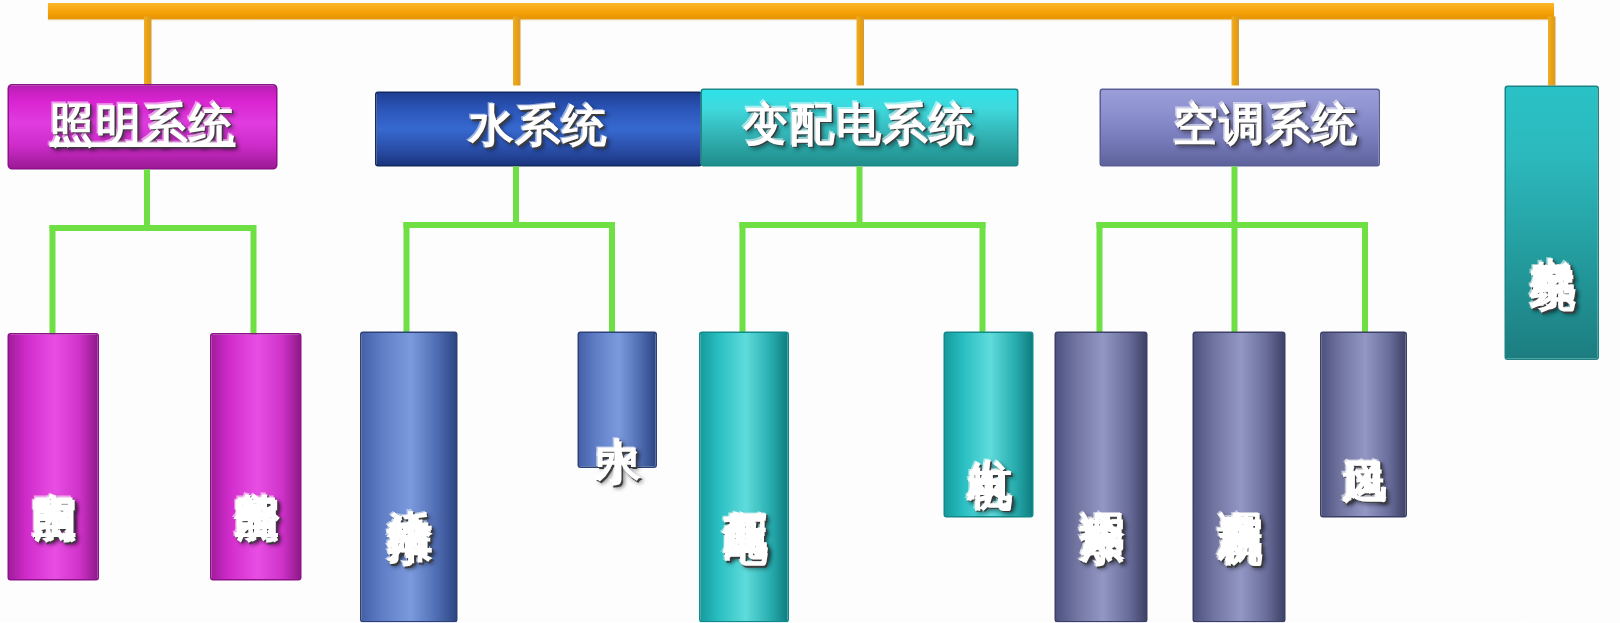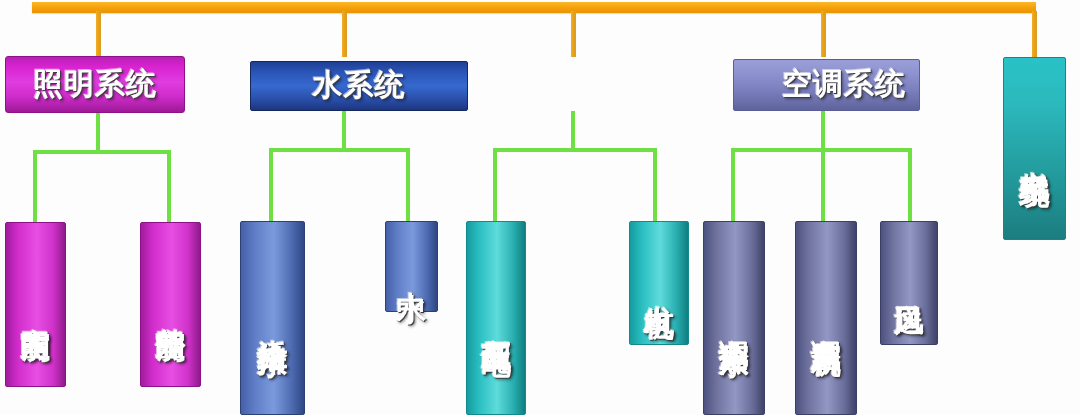--- a/index.html
+++ b/index.html
@@ -66,20 +66,21 @@
     writing-mode: vertical-rl;
     text-orientation: upright;
     letter-spacing: 2px;
   }
 
   
   .fill-lighting {
     background: linear-gradient(to bottom, #b81fb4 0%, #d923d1 18%, #e03ce0 45%, #cf2ccb 72%, #9c1a96 100%);
     border: 1px solid #8d1188;
     border-radius: 3px;
+    text-decoration: underline;
   }
   .fill-water {
     background: linear-gradient(to bottom, #1f3f94 0%, #2b55b8 22%, #3669cf 50%, #2a4ea8 78%, #1b3680 100%);
     border: 1px solid #16295f;
     border-radius: 2px;
   }
   .fill-power {
     background: linear-gradient(to bottom, #2ee2e9 0%, #3fd9dd 25%, #33b3b5 60%, #1f8e8c 100%);
     border: 1px solid #1d8a88;
     border-radius: 2px;
@@ -141,20 +142,23 @@
   <div class="conn bus-v" style="left:1032px; top:11px; width:5px; height:46px;"></div>
 
   <div class="node h fill-lighting" style="left:5px; top:56px; width:180px; height:57px;">
     <span class="txt">照明系统</span>
   </div>
 
   <div class="node h fill-water" style="left:250px; top:61px; width:218px; height:50px;">
     <span class="txt">水系统</span>
   </div>
 
+  <div class="node h fill-power" style="left:467px; top:59px; width:212px; height:52px;">
+    <span class="txt">变配电系统</span>
+  </div>
 
   <div class="node h fill-hvac" style="left:733px; top:59px; width:187px; height:52px;padding-left:35px;">
     <span class="txt">空调系统</span>
   </div>
 
   <div class="node v fill-elevator" style="left:1003px; top:57px; width:63px; height:183px;">
     <span class="txt">电梯系统</span>
   </div>
 
   <div class="conn green-v" style="left:96px; top:113px; width:4px; height:40px;"></div>

